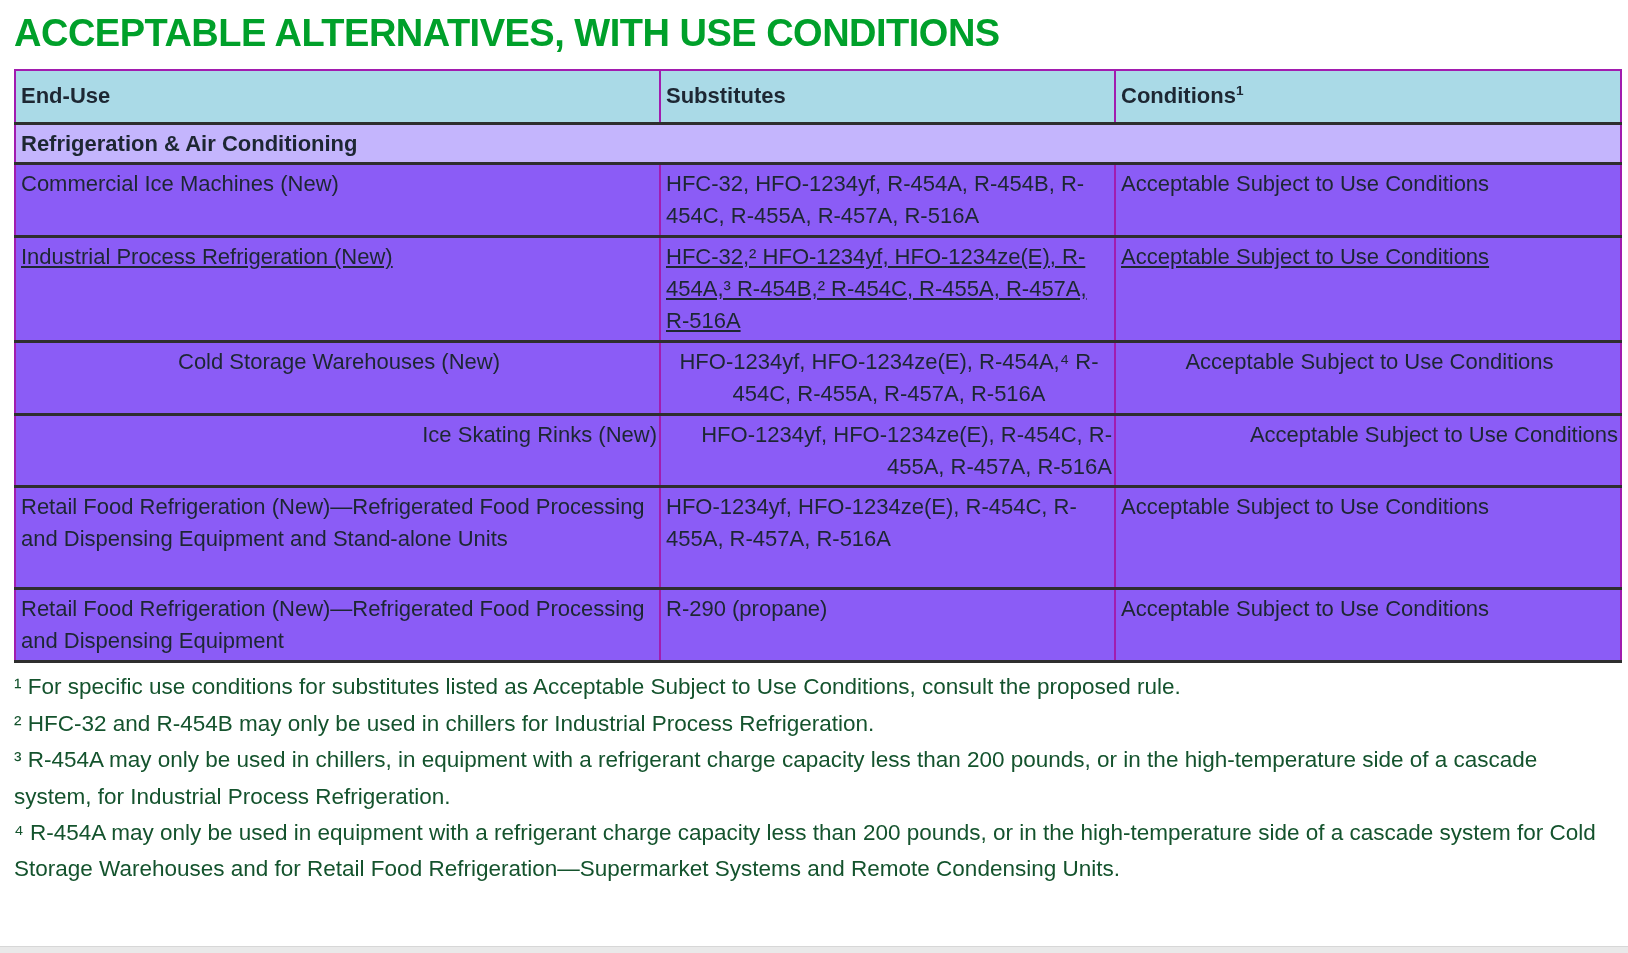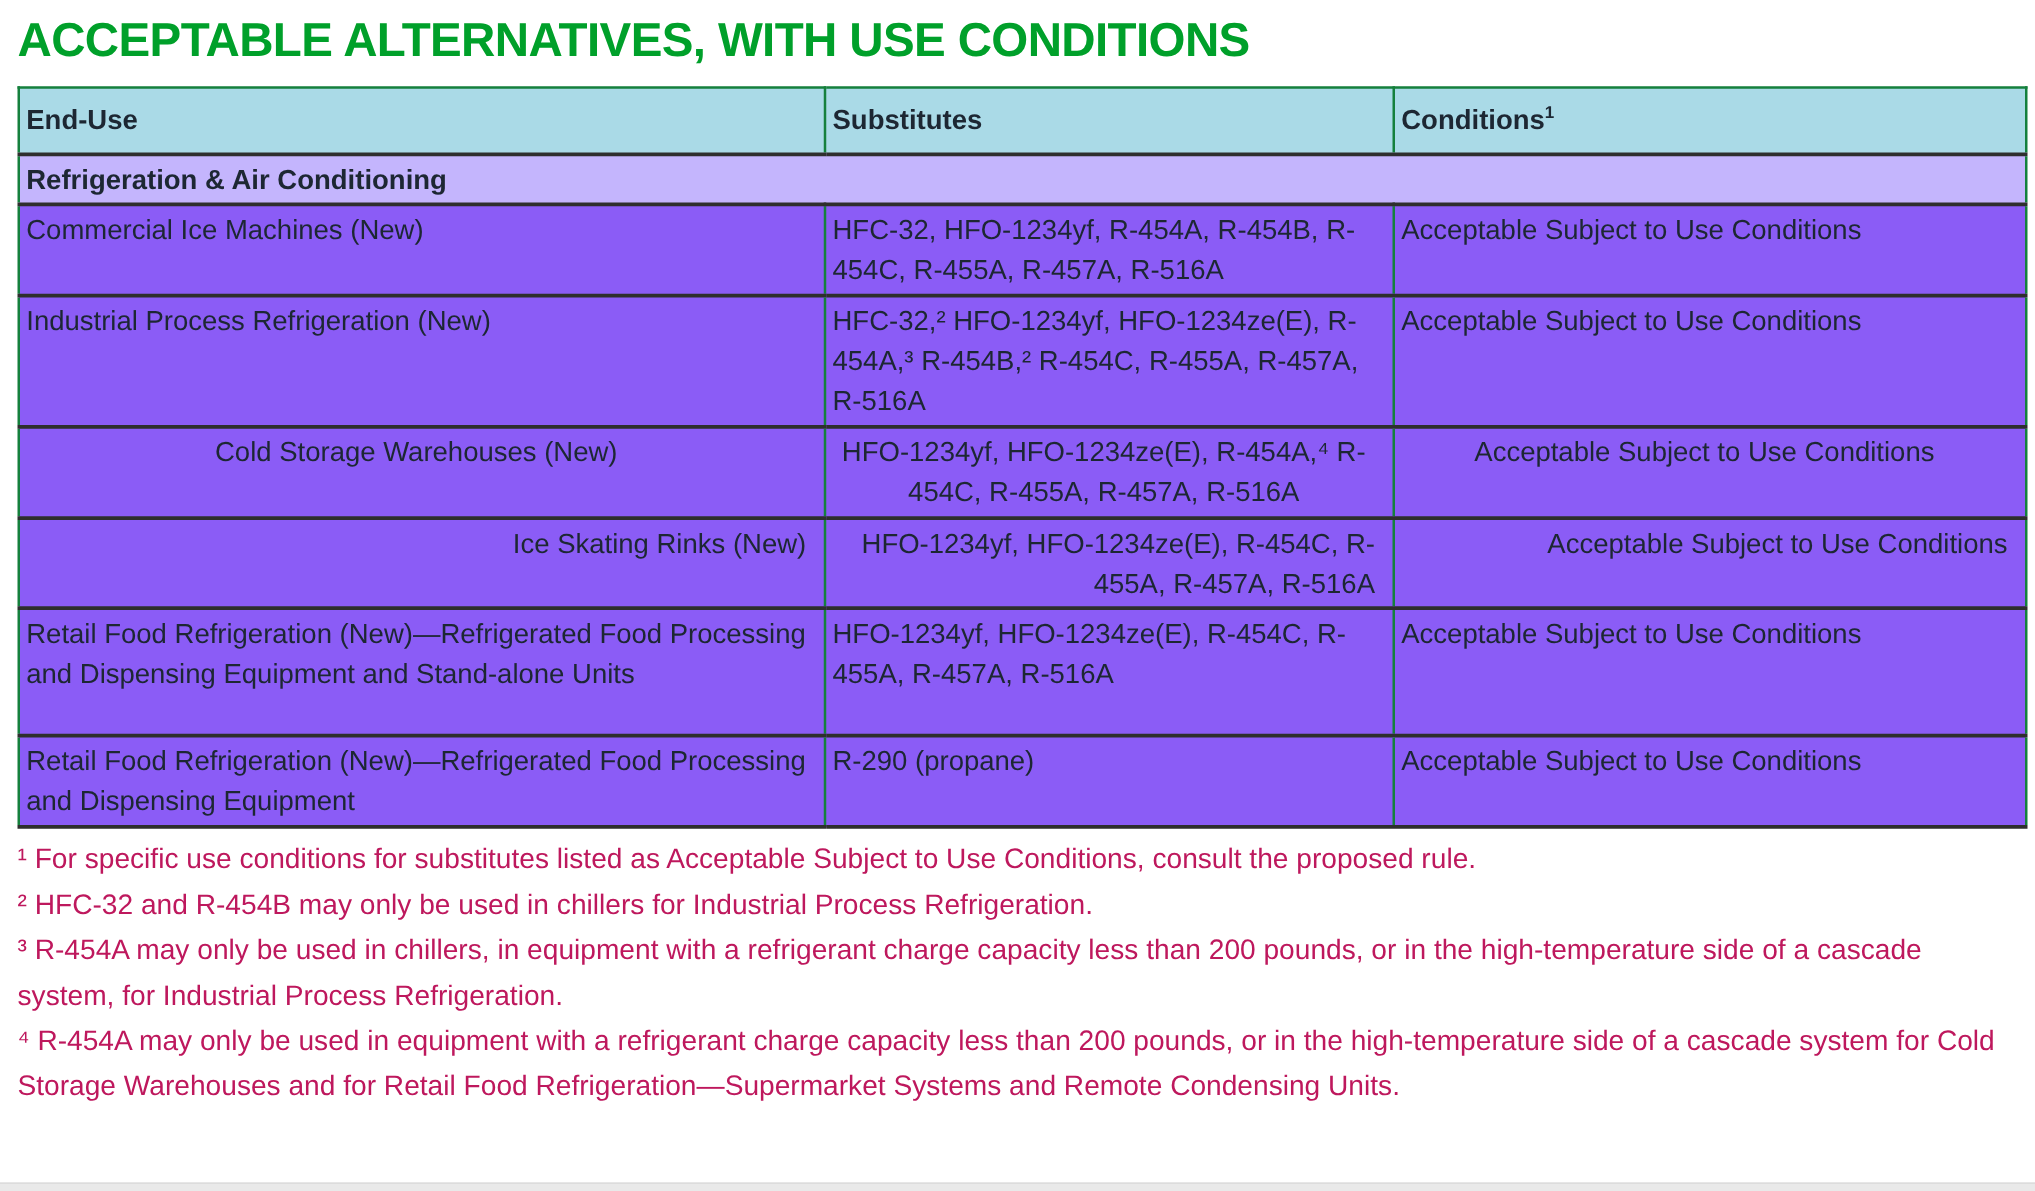--- a/index.html
+++ b/index.html
@@ -25,22 +25,22 @@
   table.alt-table {
     width: 1606px;
     border-collapse: collapse;
     table-layout: fixed;
     font-size: 22px;
   }
   table.alt-table col.c1 { width: 645px; }
   table.alt-table col.c2 { width: 455px; }
   table.alt-table col.c3 { width: 506px; }
   table.alt-table th, table.alt-table td {
-    border: 2px solid #15803d;
-    padding: 3px 14px 3px 5px;
+    border: 2px solid #a21caf;
+    padding: 3px 2px 3px 5px;
     line-height: 1.45;
     word-wrap: break-word;
   }
   tr.header-row th {
     background: #aadae7;
     text-align: left;
     font-weight: bold;
     height: 53px;
     vertical-align: middle;
     border-bottom: 3px solid #2e2e2e;
@@ -51,32 +51,32 @@
     height: 37px;
     vertical-align: middle;
     border-bottom: 3px solid #2e2e2e;
   }
   tr.data-row td {
     background: #8b5cf6;
     vertical-align: top;
     border-bottom: 3px solid #2e2e2e;
   }
   tr.r1 td { height: 70px; }
-  tr.r2 td { height: 103px; }
+  tr.r2 td { height: 103px; text-decoration: underline; }
   tr.r3 td { height: 69px; text-align: center; }
   tr.r4 td { height: 68px; text-align: right; }
   tr.r5 td { height: 102px; }
   tr.r6 td { height: 70px; }
   tr.r7 td { height: 66px; }
   sup.hdr-sup { font-size: 0.62em; vertical-align: super; }
   .footnotes {
     margin-top: 6px;
     font-size: 22.5px;
     line-height: 1.62;
-    color: #be185d;
+    color: #14532d;
     width: 1606px;
   }
   .footnote { margin: 0; }
   .bottom-bar {
     position: absolute;
     left: 0; bottom: 0;
     width: 1628px; height: 7px;
     background: #e9e9e9;
     border-top: 1px solid #d7d7d7;
   }

